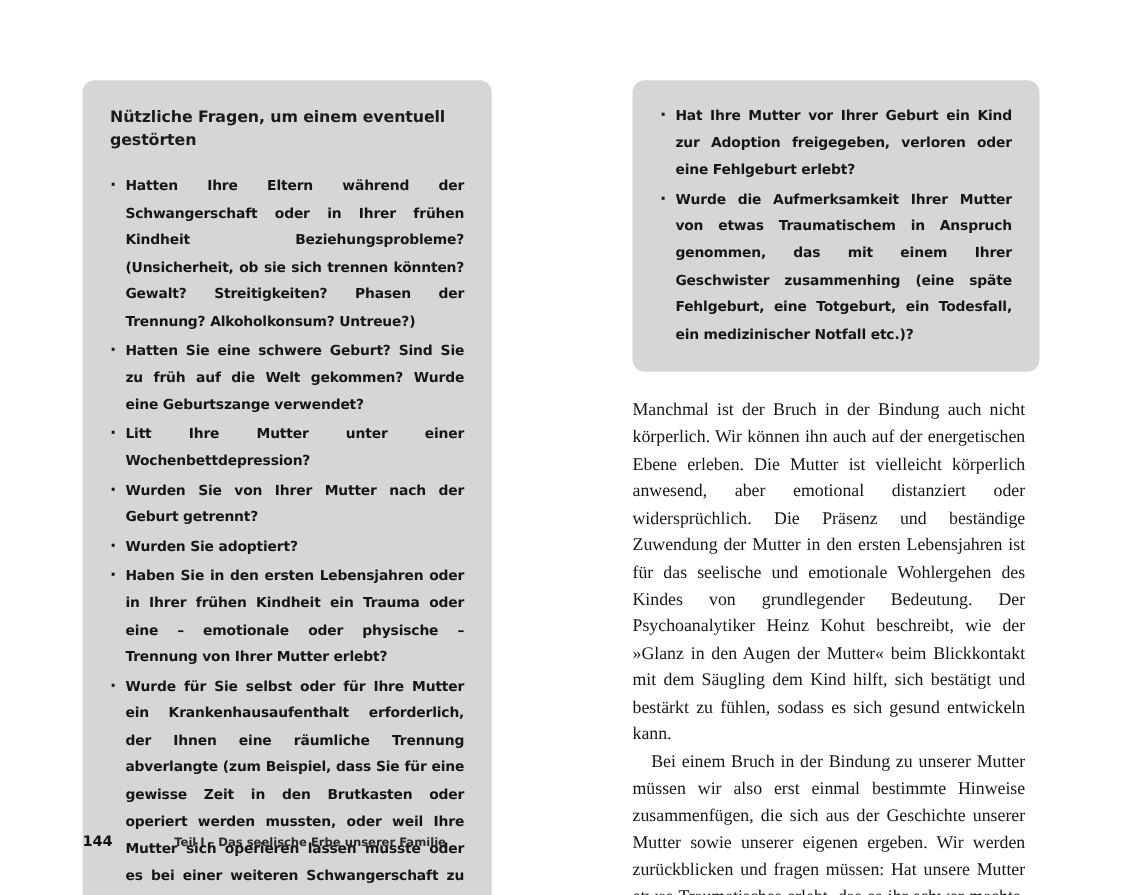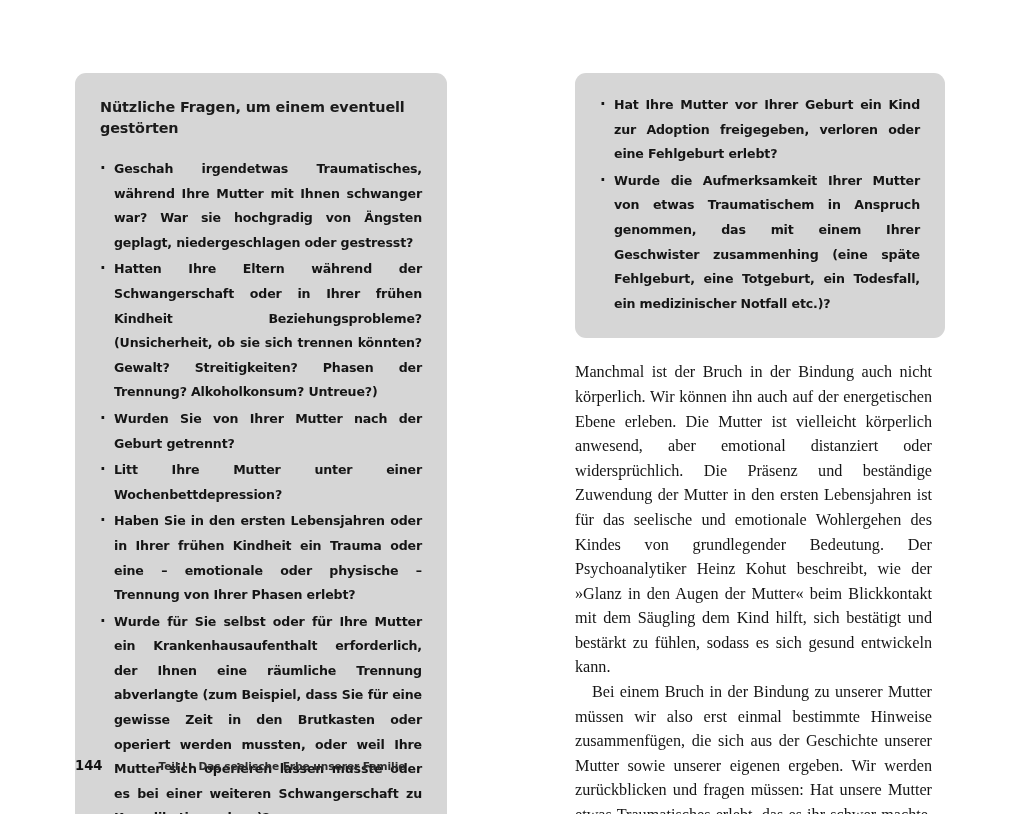--- a/index.html
+++ b/index.html
@@ -132,25 +132,26 @@
 <div class="spread">
 
   <div class="page page-left">
 
     <div class="callout callout-left">
       <div class="callout-title">
         <span class="t-line">Nützliche Fragen, um einem eventuell gestörten</span>
       </div>
 
       <ul class="q-list">
-        <li>Geschah irgendetwas Traumatisches, während Ihre Mutter mit Ihnen schwanger war? War sie hochgradig von Ängsten geplagt, niedergeschlagen oder gestresst?</li>
         <li>Hatten Ihre Eltern während der Schwangerschaft oder in Ihrer frühen Kindheit Beziehungsprobleme? (Unsicherheit, ob sie sich trennen könnten? Gewalt? Streitigkeiten? Phasen der Trennung? Alkoholkonsum? Untreue?)</li>
+        <li>Hatten Sie eine schwere Geburt? Sind Sie zu früh auf die Welt gekommen? Wurde eine Geburtszange verwendet?</li>
+        <li>Litt Ihre Mutter unter einer Wochenbettdepression?</li>
         <li>Wurden Sie von Ihrer Mutter nach der Geburt getrennt?</li>
-        <li>Litt Ihre Mutter unter einer Wochenbettdepression?</li>
-        <li>Haben Sie in den ersten Lebensjahren oder in Ihrer frühen Kindheit ein Trauma oder eine – emotionale oder physische – Trennung von Ihrer Phasen erlebt?</li>
+        <li>Wurden Sie adoptiert?</li>
+        <li>Haben Sie in den ersten Lebensjahren oder in Ihrer frühen Kindheit ein Trauma oder eine – emotionale oder physische – Trennung von Ihrer Mutter erlebt?</li>
         <li>Wurde für Sie selbst oder für Ihre Mutter ein Krankenhausaufenthalt erforderlich, der Ihnen eine räumliche Trennung abverlangte (zum Beispiel, dass Sie für eine gewisse Zeit in den Brutkasten oder operiert werden mussten, oder weil Ihre Mutter sich operieren lassen musste oder es bei einer weiteren Schwangerschaft zu Komplikationen kam)?</li>
 
       </ul>
     </div>
 
     <div class="footer footer-left">
       <span class="folio">144</span>
       <span class="runhead">Teil I – Das seelische Erbe unserer Familie</span>
     </div>
   </div>

